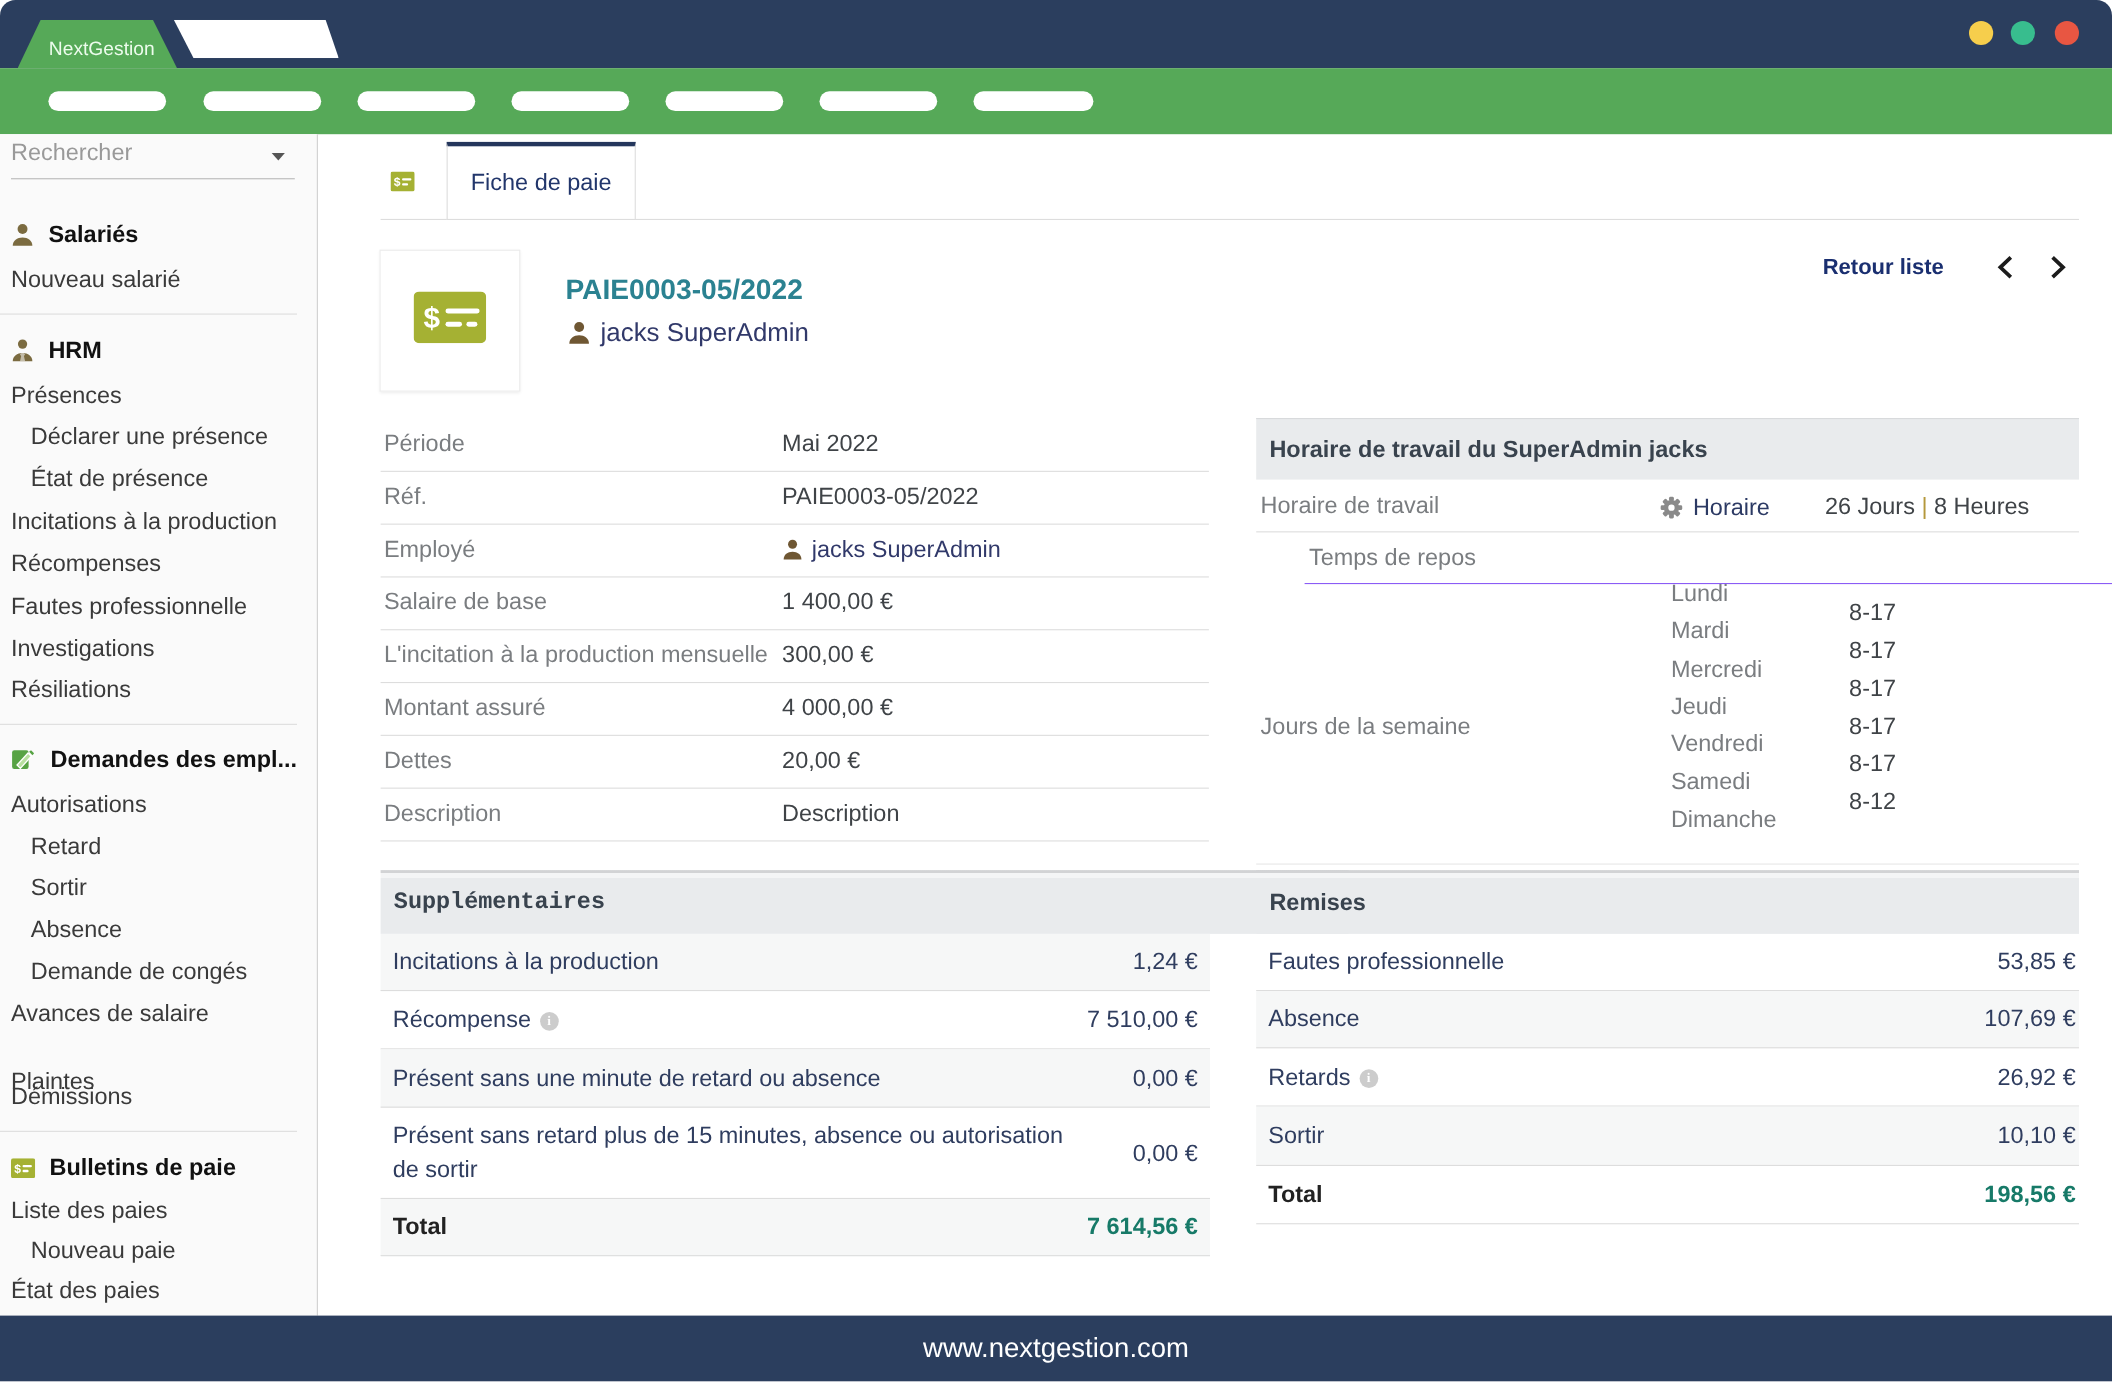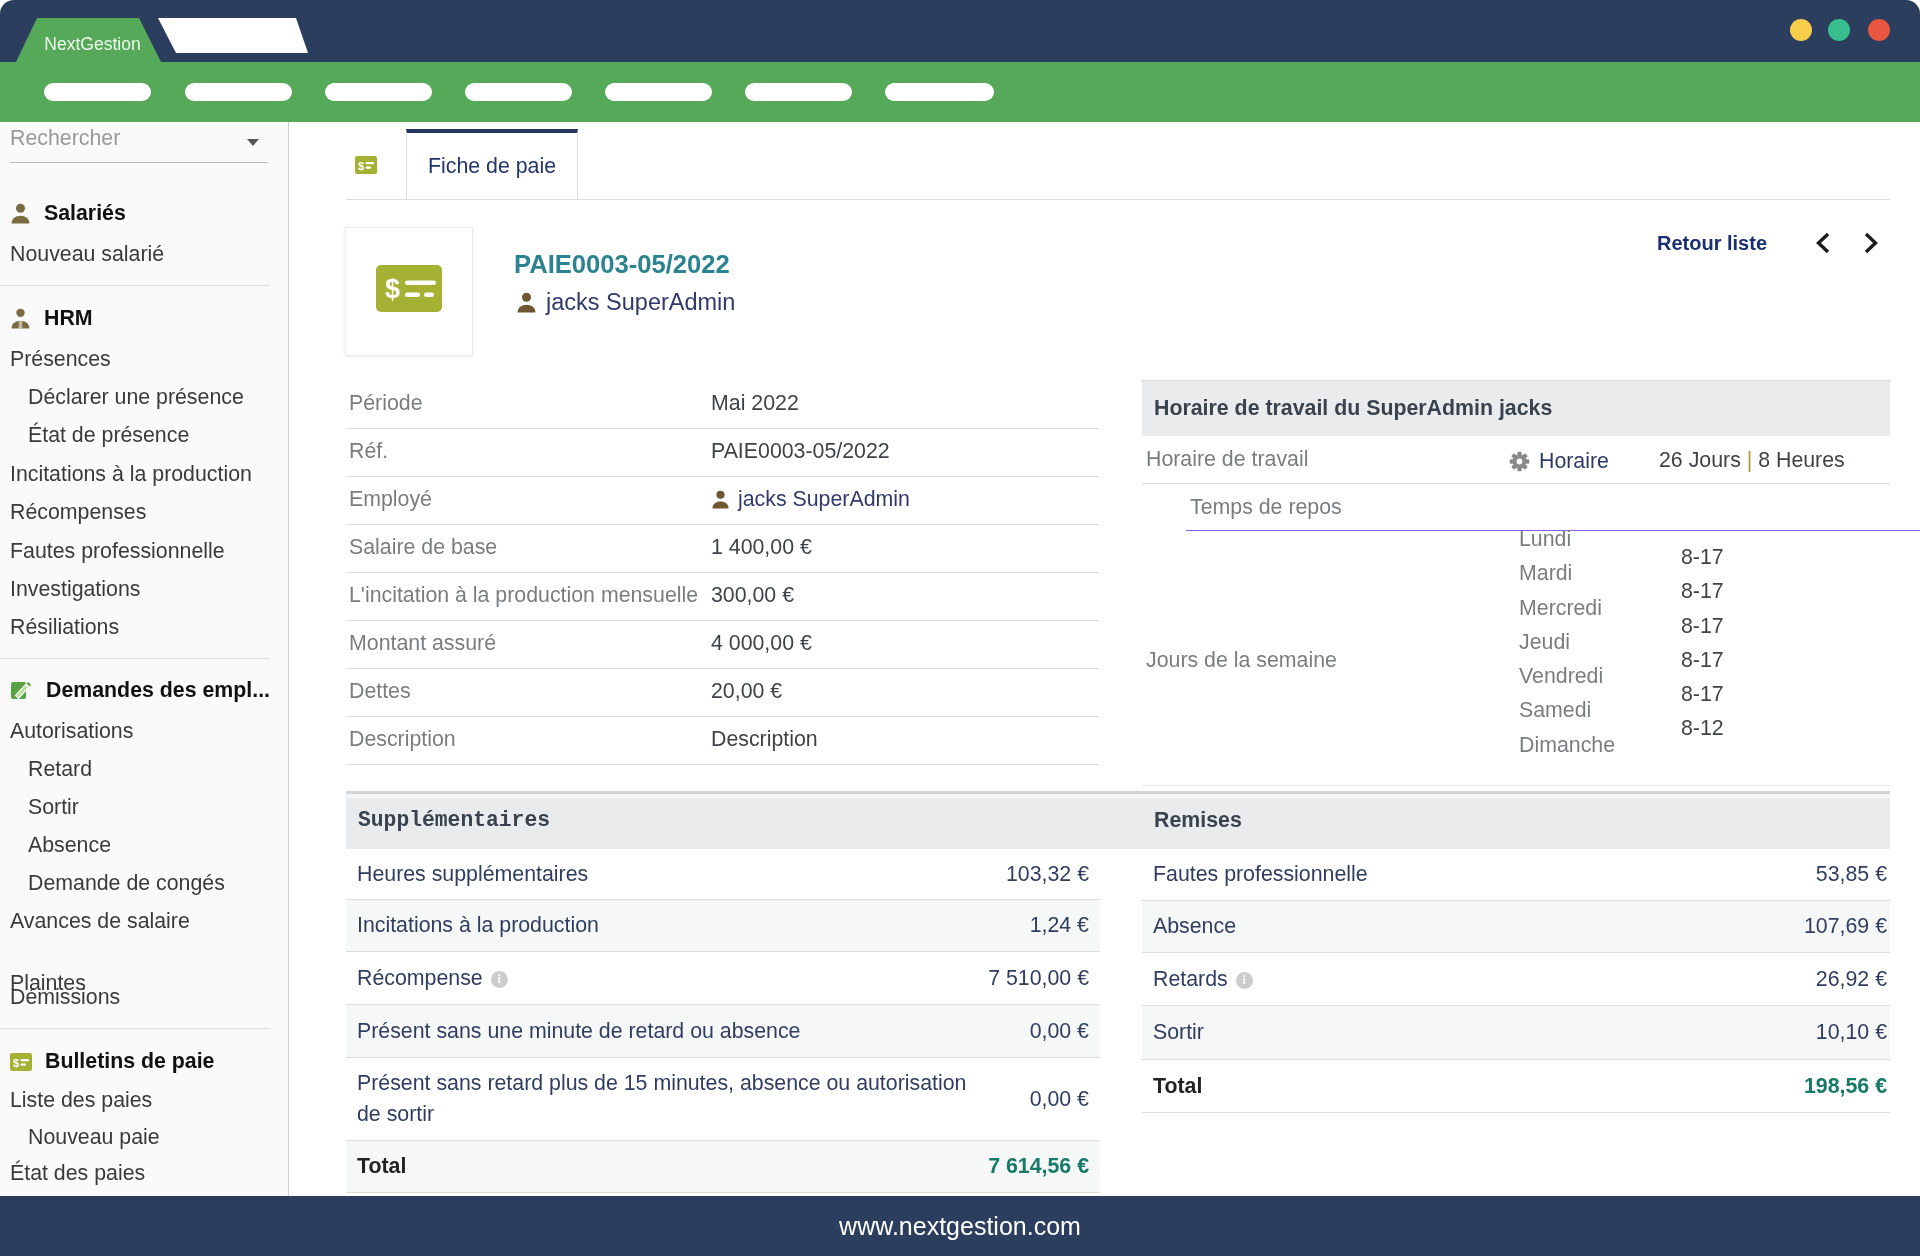--- a/index.html
+++ b/index.html
@@ -223,24 +223,20 @@
   <span class="lbl abs" style="left:4px; top:11px; font-size:21.33px;">Temps de repos</span>
 </div>
 <div class="lbl abs" style="left:1146px; top:648px; font-size:21.33px;">Jours de la semaine</div>
 <div class="abs lbl" style="left:1519px; top:522px; font-size:21.33px; line-height:34.3px;">Lundi<br>Mardi<br>Mercredi<br>Jeudi<br>Vendredi<br>Samedi<br>Dimanche</div>
 <div class="abs" style="left:1681px; top:540px; font-size:21.33px; line-height:34.3px; color:#3f4347;">8-17<br>8-17<br>8-17<br>8-17<br>8-17<br>8-12<br>&nbsp;</div>
 
 <div class="abs" style="left:1142px; top:785px; width:748px; border-top:1px solid #e7e7e7;"></div>
 
 <div class="thead" style="left:346px; top:791px; width:880px; height:58px;font-family:Liberation Mono, monospace;">Supplémentaires</div>
 <div class="abs" style="left:346px; top:849px; width:754px;">
-  <div class="trow" style="height:51px;">
-      <span>Heures supplémentaires</span>
-      <span>103,32 €</span>
-    </div>
   <div class="trow alt" style="height:52px;">
       <span>Incitations à la production</span>
       <span>1,24 €</span>
     </div>
   <div class="trow" style="height:53px;gap:18px;">
       <span>Récompense<span class="info">i</span></span>
       <span>7 510,00 €</span>
     </div>
   <div class="trow alt" style="height:53px;">
       <span>Présent sans une minute de retard ou absence</span>

